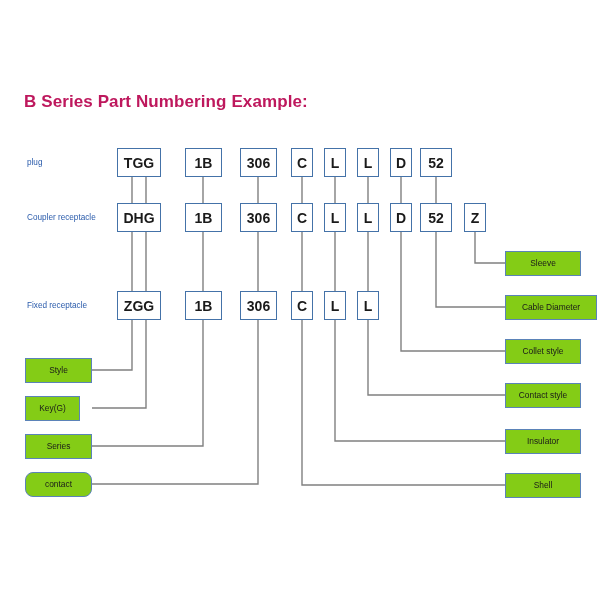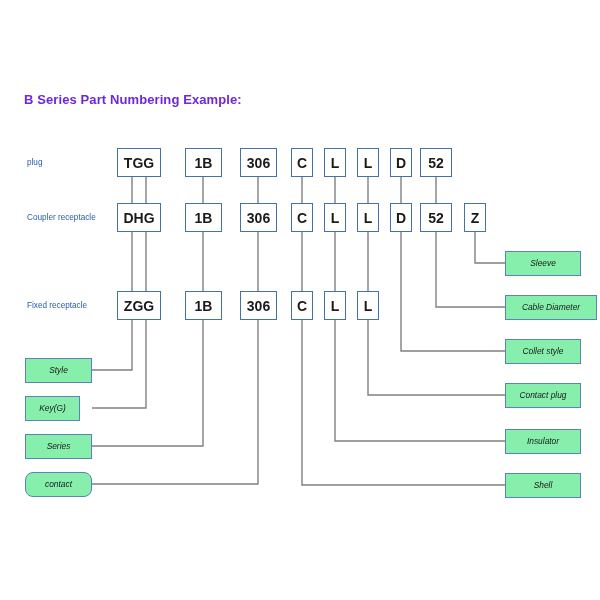--- a/index.html
+++ b/index.html
@@ -19,23 +19,23 @@
     position: absolute;
     left: 0;
     top: 0;
     width: 600px;
     height: 600px;
   }
   .title {
     position: absolute;
     left: 24px;
     top: 92px;
-    font-size: 13px;
+    font-size: 17px;
     font-weight: bold;
-    color: #6d28d9;
+    color: #be185d;
     letter-spacing: 0.1px;
     white-space: nowrap;
   }
   .rowlabel {
     position: absolute;
     font-size: 8.2px;
     color: #2a5bab;
     white-space: nowrap;
     line-height: 1;
   }
@@ -50,31 +50,30 @@
     display: flex;
     align-items: center;
     justify-content: center;
     z-index: 3;
     line-height: 1;
   }
   .legendbox {
     position: absolute;
     box-sizing: border-box;
     border: 1px solid #5b83b8;
-    background: #86efac;
+    background: #84cc16;
     color: #1a1a1a;
     font-size: 8.4px;
     font-weight: normal;
     display: flex;
     align-items: center;
     justify-content: center;
     z-index: 3;
     line-height: 1;
     white-space: nowrap;
-    font-style: italic;
   }
 </style>
 </head>
 <body>
 
 <div id="canvas">
 
   <svg id="wires" viewBox="0 0 600 600" xmlns="http://www.w3.org/2000/svg">
       <polyline points="132,177 132,205 132,232 132,291 132,320 132,370 92,370" fill="none" stroke="#808080" stroke-width="1.4"></polyline>
       <polyline points="146,177 146,205 146,232 146,291 146,320 146,408 92,408" fill="none" stroke="#808080" stroke-width="1.4"></polyline>
@@ -123,18 +122,18 @@
   <div id="legend-left-group">
       <div class="legendbox" style="left: 25px; top: 358px; width: 67px; height: 25px;">Style</div>
       <div class="legendbox" style="left: 25px; top: 396px; width: 55px; height: 25px;">Key(G)</div>
       <div class="legendbox" style="left: 25px; top: 434px; width: 67px; height: 25px;">Series</div>
       <div class="legendbox" style="left: 25px; top: 472px; width: 67px; height: 25px; border-radius: 8px;">contact</div>
     </div>
   <div id="legend-right-group">
       <div class="legendbox" style="left: 505px; top: 251px; width: 76px; height: 25px;">Sleeve</div>
       <div class="legendbox" style="left: 505px; top: 295px; width: 92px; height: 25px;">Cable Diameter</div>
       <div class="legendbox" style="left: 505px; top: 339px; width: 76px; height: 25px;">Collet style</div>
-      <div class="legendbox" style="left: 505px; top: 383px; width: 76px; height: 25px;">Contact plug</div>
+      <div class="legendbox" style="left: 505px; top: 383px; width: 76px; height: 25px;">Contact style</div>
       <div class="legendbox" style="left: 505px; top: 429px; width: 76px; height: 25px;">Insulator</div>
       <div class="legendbox" style="left: 505px; top: 473px; width: 76px; height: 25px;">Shell</div>
     </div>
 
 </div>
 
 </body></html>

